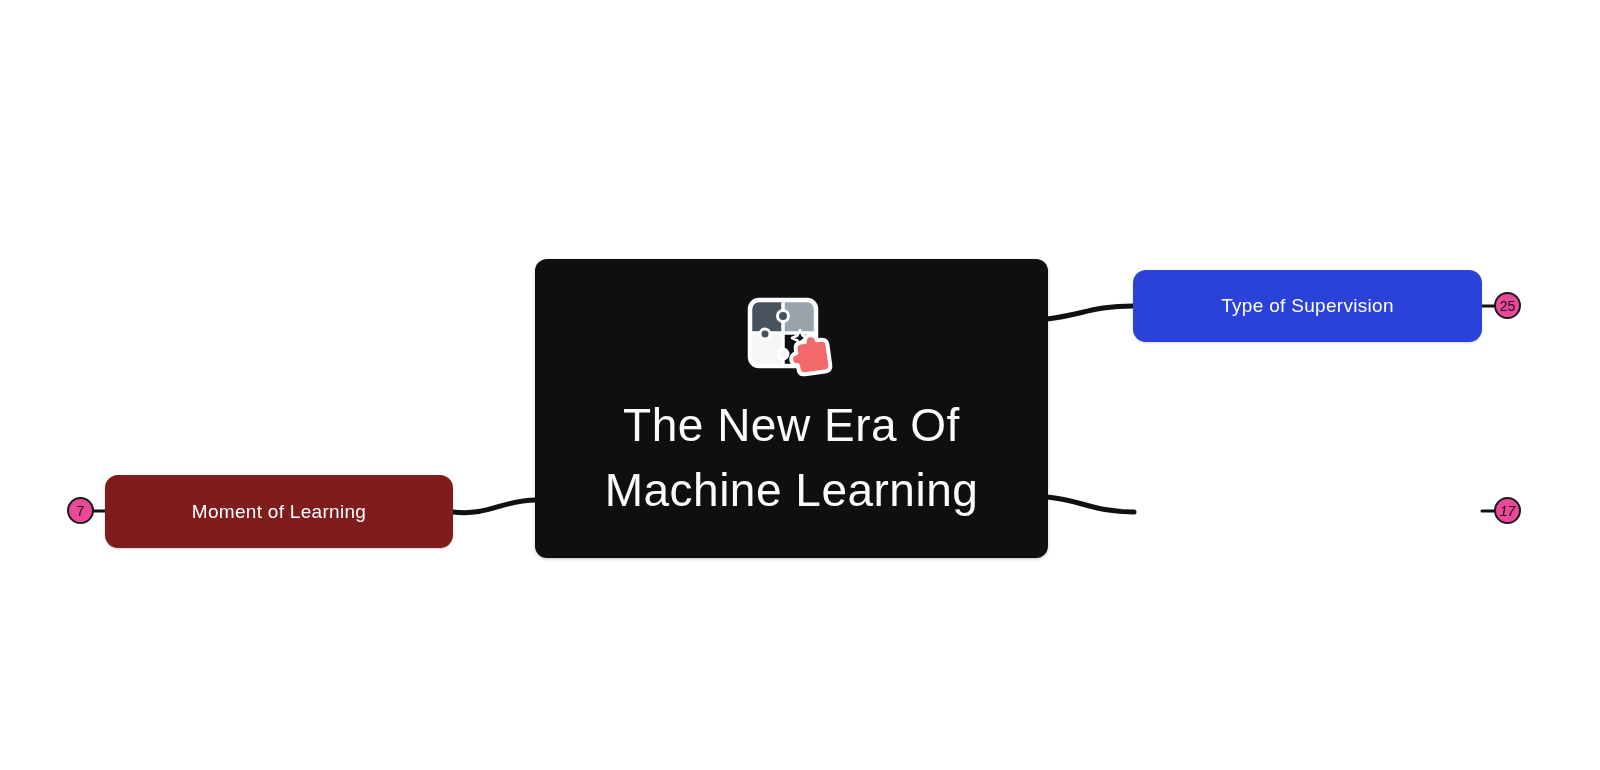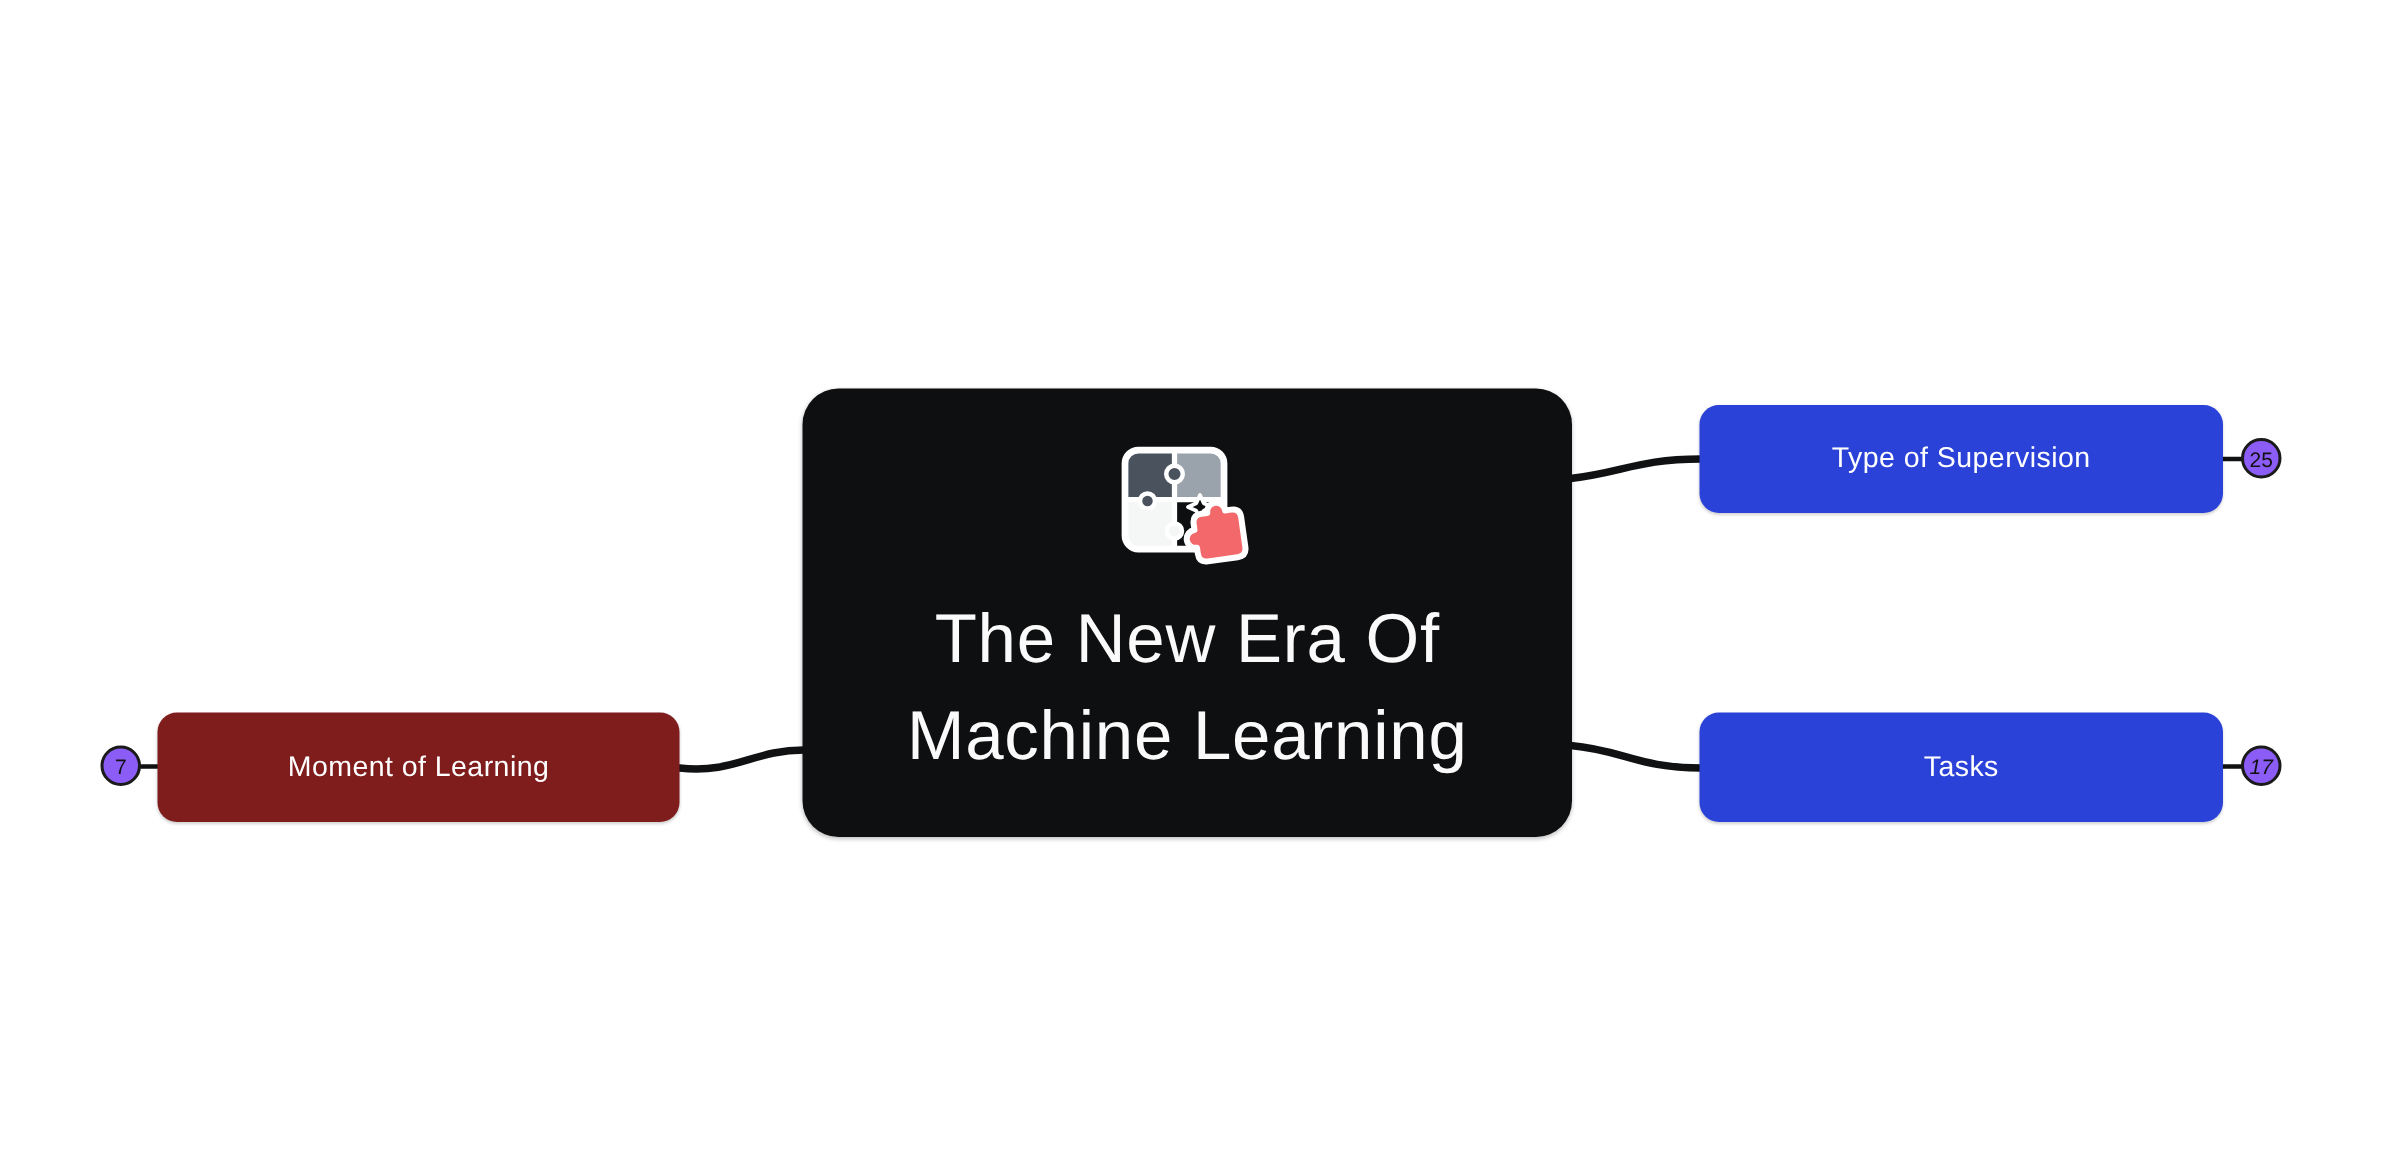--- a/index.html
+++ b/index.html
@@ -20,21 +20,21 @@
     pointer-events: none;
   }
   .topic {
     position: absolute;
     display: flex; align-items: center; justify-content: center;
     box-sizing: border-box;
     cursor: default;
   }
   .root-topic {
     left: 535px; top: 259px; width: 513px; height: 299px;
-    border-radius: 24px;
+    border-radius: 12px;
     flex-direction: column;
     justify-content: flex-start;
     padding-top: 38px;
     box-shadow: 0 1px 3px rgba(0,0,0,0.25);
   }
   .root-icon-wrap { width: 90px; height: 84px; }
   .root-title {
     margin-top: 12px;
     font-size: 46px;
     line-height: 65px;
@@ -49,21 +49,21 @@
     letter-spacing: 0.3px;
     box-shadow: 0 1px 2px rgba(0,0,0,0.18);
   }
   .branch-type   { left: 1133px; top: 270px; width: 349px; height: 72px; }
   .branch-tasks  { left: 1133px; top: 475px; width: 349px; height: 73px; }
   .branch-moment { left: 105px;  top: 475px; width: 348px; height: 73px; }
   .count-badge {
     position: absolute;
     width: 27px; height: 27px;
     border-radius: 50%;
-    background: #8b5cf6;
+    background: #ec4899;
     border: 2.5px solid #1a1a1a;
     box-sizing: border-box;
     display: flex; align-items: center; justify-content: center;
     font-size: 14px;
     cursor: pointer;
   }
   .badge-25 { left: 1494px; top: 292px; }
   .badge-17 { left: 1494px; top: 497px; }
   .badge-7  { left: 67px;   top: 497px; }
 </style>
@@ -110,23 +110,20 @@
     <div class="root-title" style="color: rgb(250, 250, 250);">
       <div>The New Era Of</div>
       <div>Machine Learning</div>
     </div>
   </div>
 
   <div class="topic branch-topic branch-type" style="background-color: rgb(43, 66, 217);">
     <span style="color: rgb(255, 255, 255);">Type of Supervision</span>
   </div>
 
-  <div class="topic branch-topic branch-tasks" style="background-color: rgb(43, 66, 217);">
-    <span style="color: rgb(255, 255, 255);">Tasks</span>
-  </div>
 
   <div class="topic branch-topic branch-moment" style="background-color: #7f1d1d;">
     <span style="color: rgb(255, 255, 255);">Moment of Learning</span>
   </div>
 
   <div class="count-badge badge-25" style="border-color: rgb(26, 26, 26);">
     <span style="color: rgb(17, 17, 17);">25</span>
   </div>
 
   <div class="count-badge badge-17" style="border-color: rgb(26, 26, 26);">

